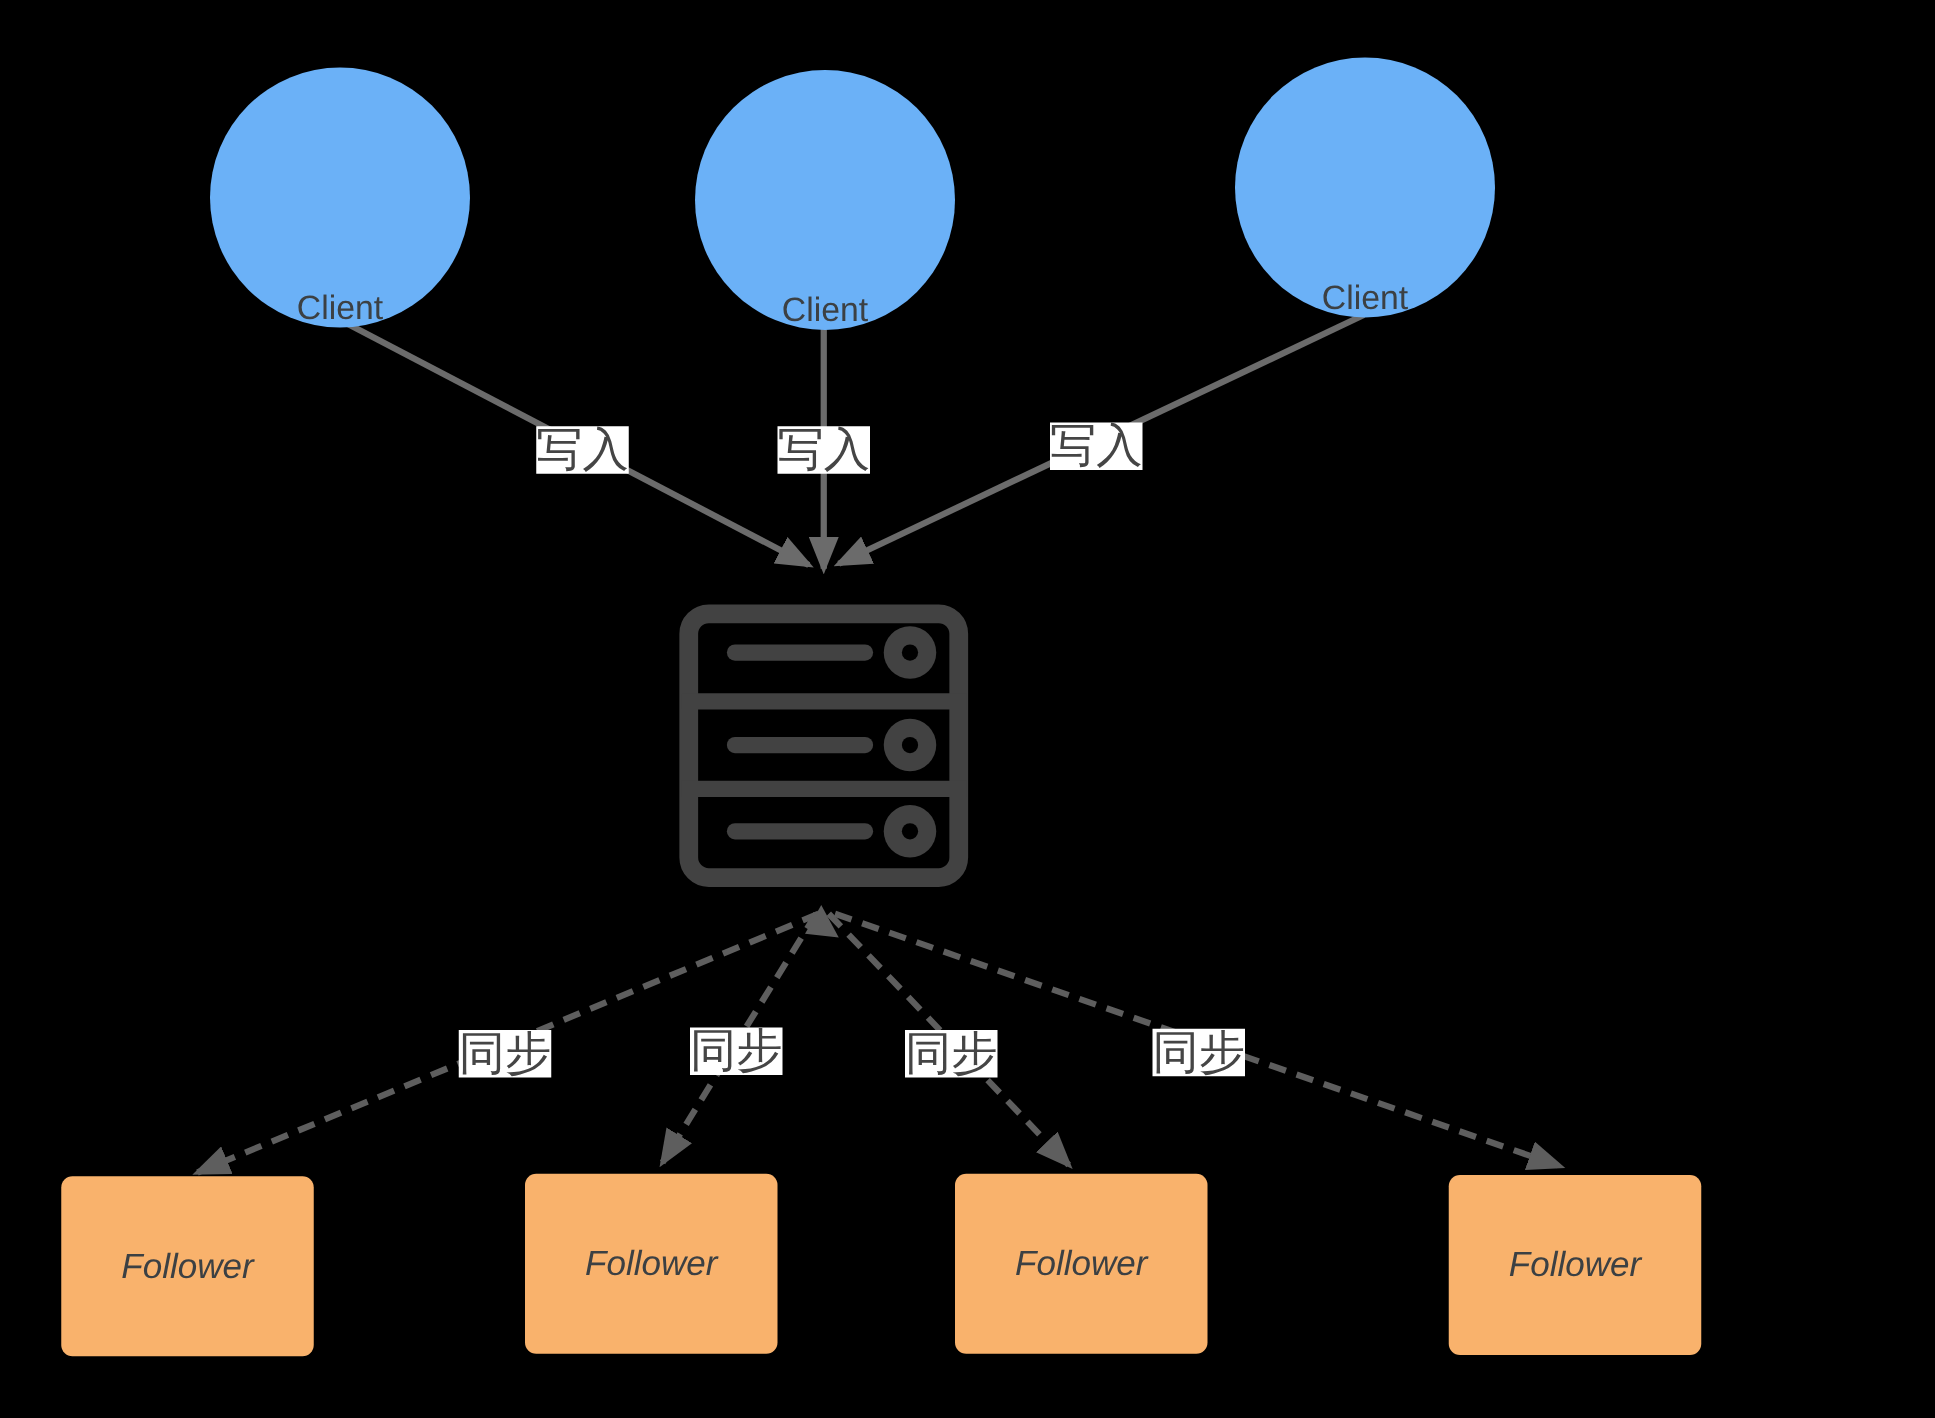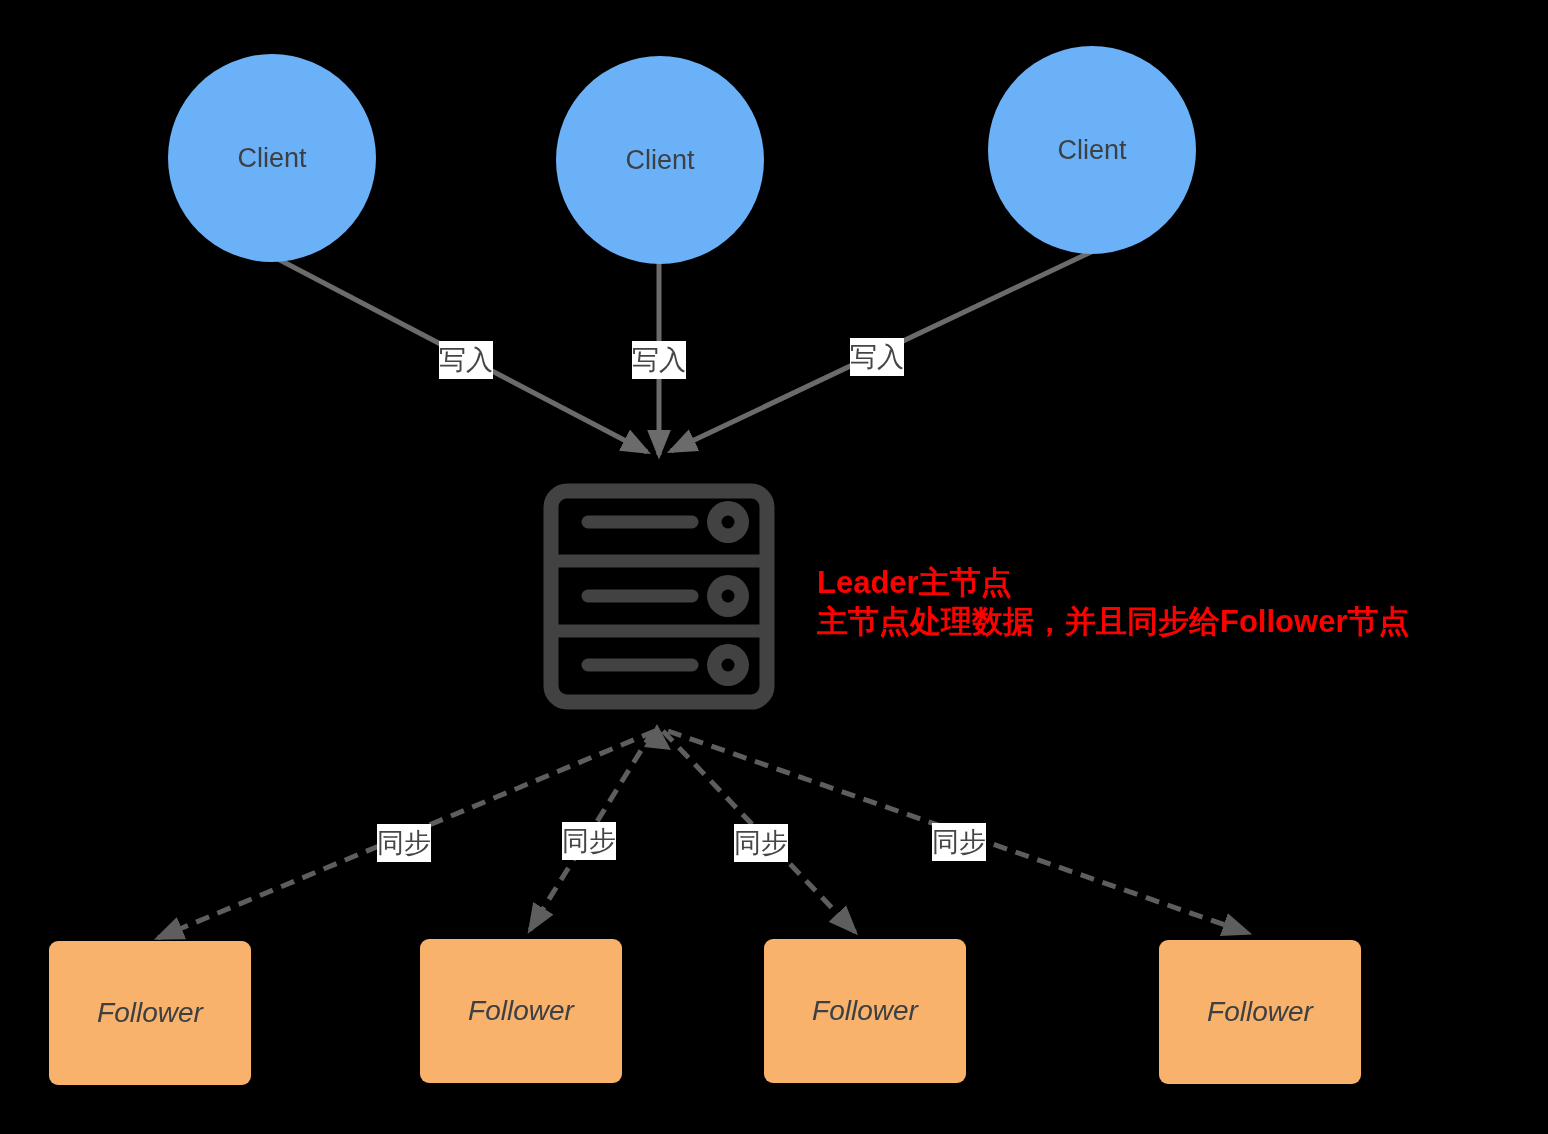--- a/index.html
+++ b/index.html
@@ -9,21 +9,21 @@
     background:var(--background,#000000);
     overflow:hidden;
     font-family:"Liberation Sans",sans-serif;
   }
   .connectors{position:absolute;left:0;top:0;width:1548px;height:1134px;}
 
   
   .client{
     position:absolute;width:208px;height:208px;border-radius:50%;
     background:var(--client-fill,#6BB1F7);
-    display:flex;align-items:center;justify-content:center;
+    display:flex;align-items:flex-end;justify-content:center;
   }
   .client span{color:var(--node-text,#3C4043);font-size:27px;}
   .c1{left:168px;top:54px;}
   .c2{left:556px;top:56px;}
   .c3{left:988px;top:46px;}
 
   .follower{
     position:absolute;width:202px;height:144px;border-radius:9px;
     background:var(--follower-fill,#F9B26C);
     display:flex;align-items:center;justify-content:center;font-style:italic;
@@ -32,21 +32,21 @@
   .f1{left:49px;top:941px;}
   .f2{left:420px;top:939px;}
   .f3{left:764px;top:939px;}
   .f4{left:1159px;top:940px;}
 
   
   .edge-label{
     position:absolute;transform:translate(-50%,-50%);
     background:var(--edge-label-bg,#FFFFFF);
     color:var(--edge-label-text,#454545);
-    font-size:27px;line-height:36px;padding:1px 0;white-space:nowrap;
+    font-size:37px;line-height:36px;padding:1px 0;white-space:nowrap;
   }
   .w1{left:466px;top:360px;}
   .w2{left:659px;top:360px;}
   .w3{left:877px;top:357px;}
   .s1{left:404px;top:843px;}
   .s2{left:589px;top:841px;}
   .s3{left:761px;top:843px;}
   .s4{left:959px;top:842px;}
 
   
@@ -118,24 +118,20 @@
     <span>Client</span>
   </div>
   <div class="client c3">
     <span>Client</span>
   </div>
 
   <div class="edge-label w1">写入</div>
   <div class="edge-label w2">写入</div>
   <div class="edge-label w3">写入</div>
 
-  <div class="note">
-    <div>Leader主节点</div>
-    <div>主节点处理数据，并且同步给Follower节点</div>
-  </div>
 
   <div class="edge-label s1">同步</div>
   <div class="edge-label s2">同步</div>
   <div class="edge-label s3">同步</div>
   <div class="edge-label s4">同步</div>
 
   <div class="follower f1">
     <span>Follower</span>
   </div>
   <div class="follower f2">

